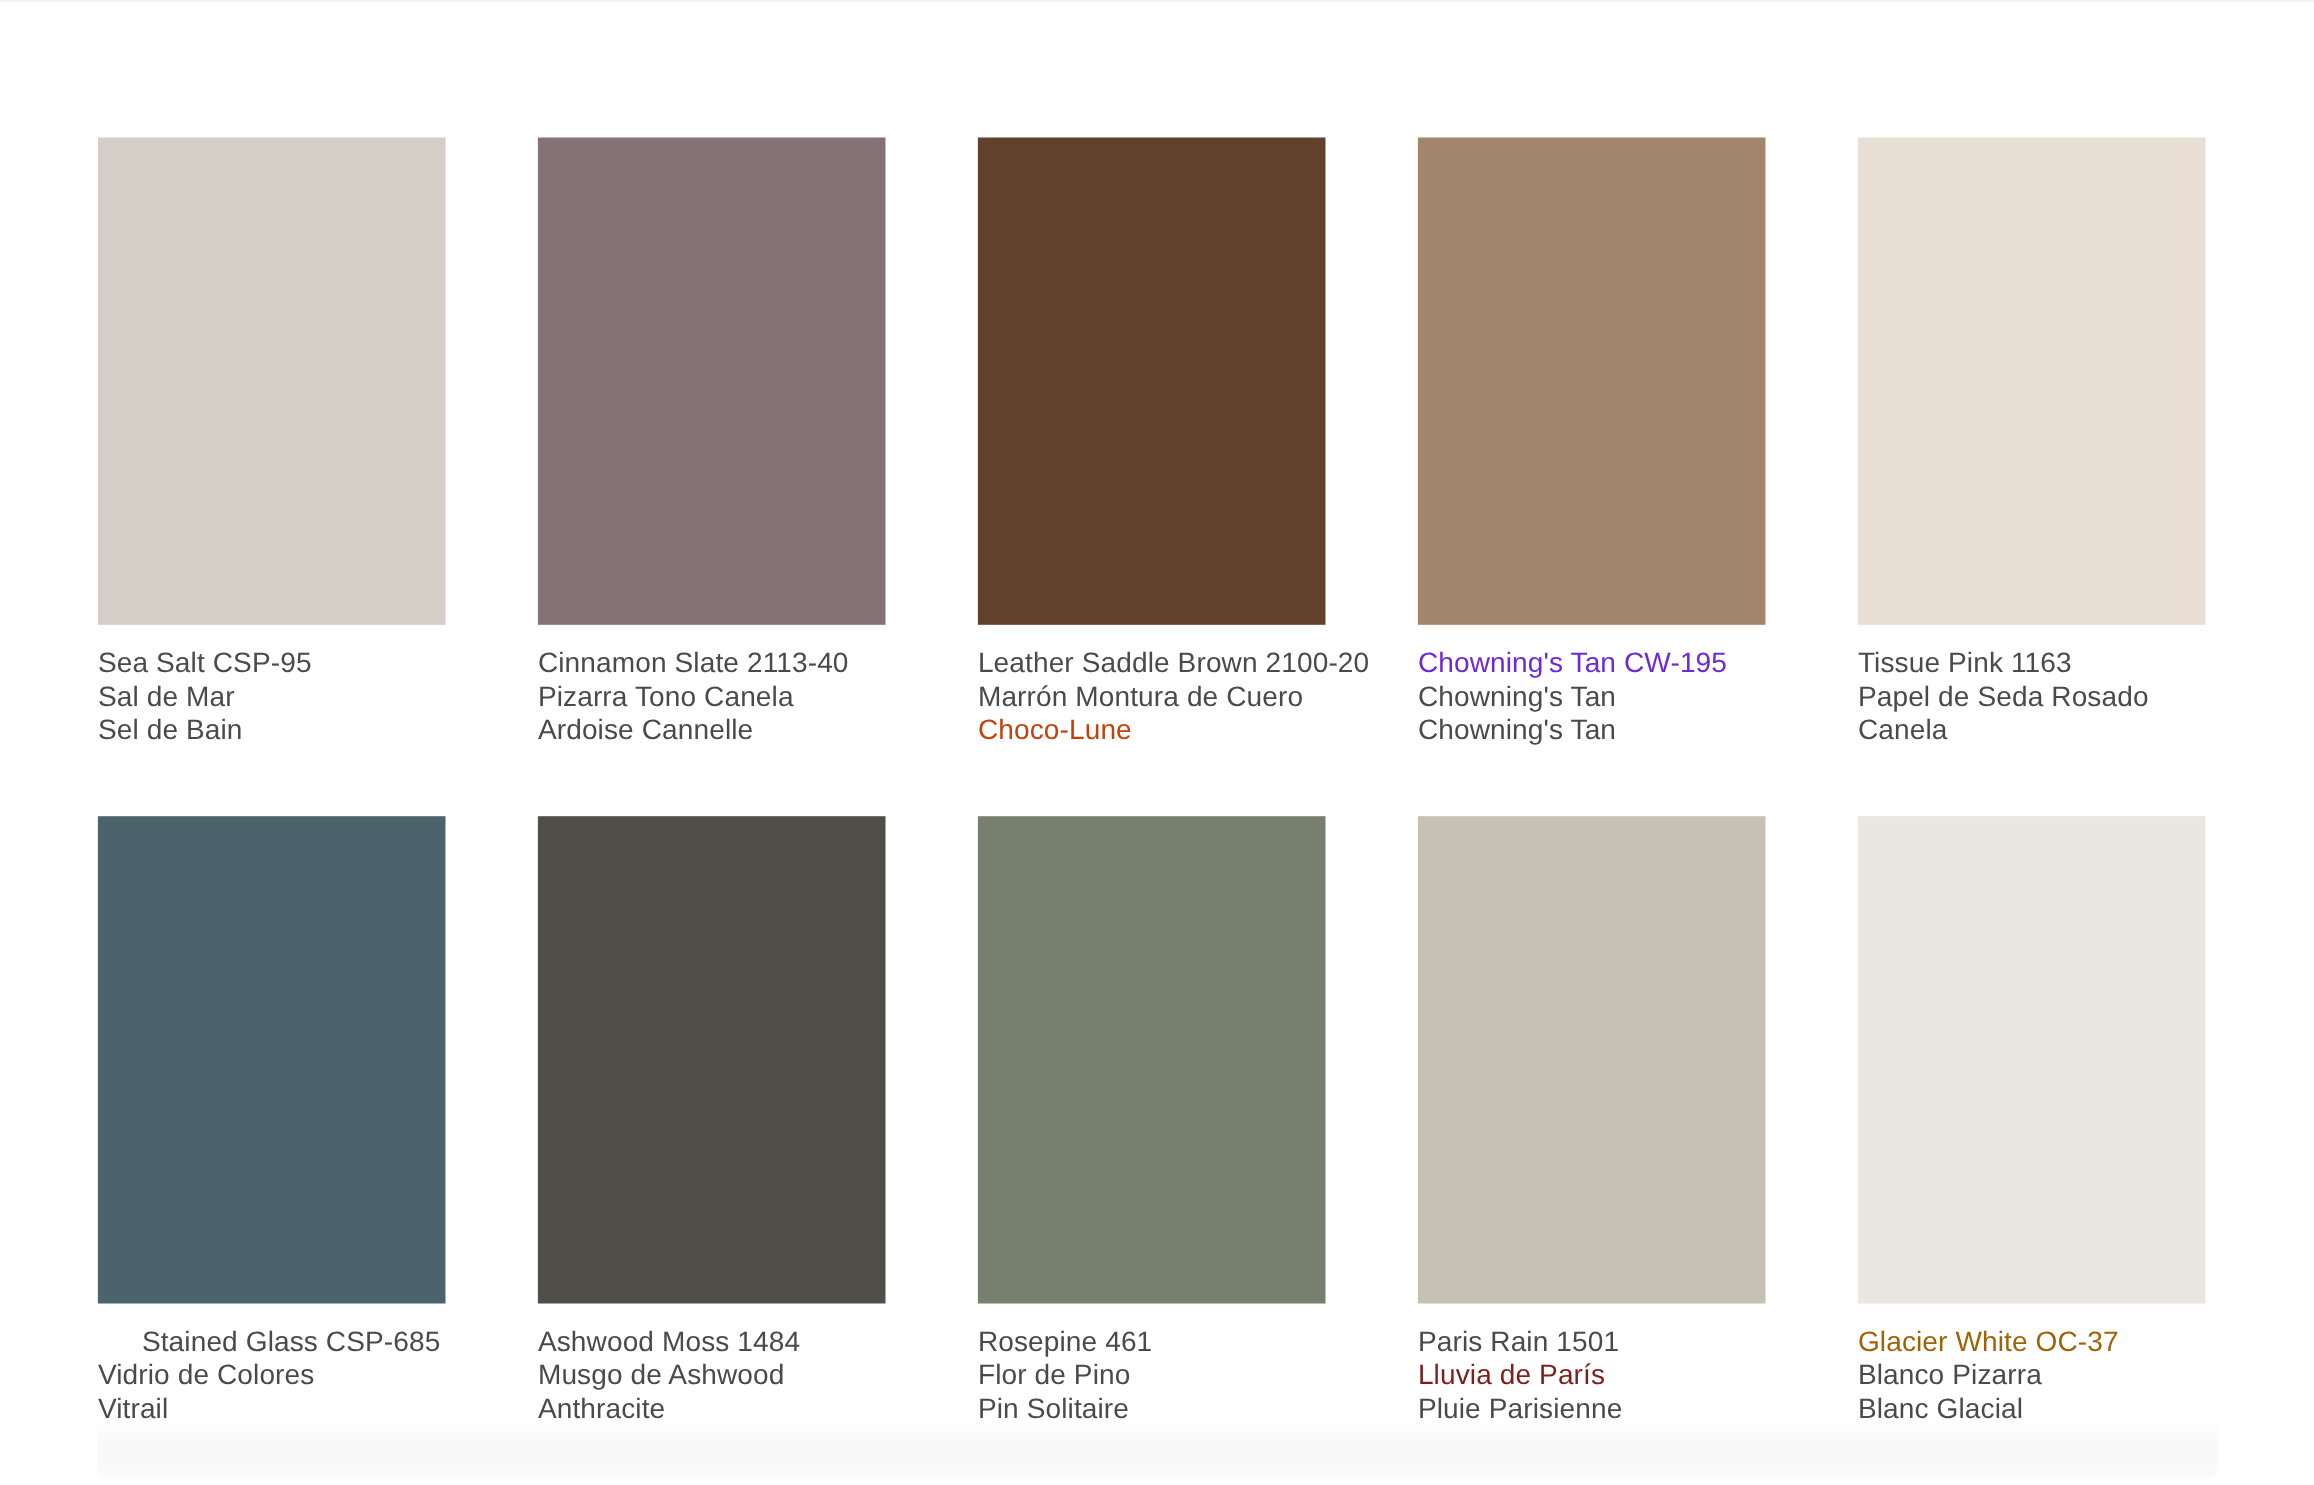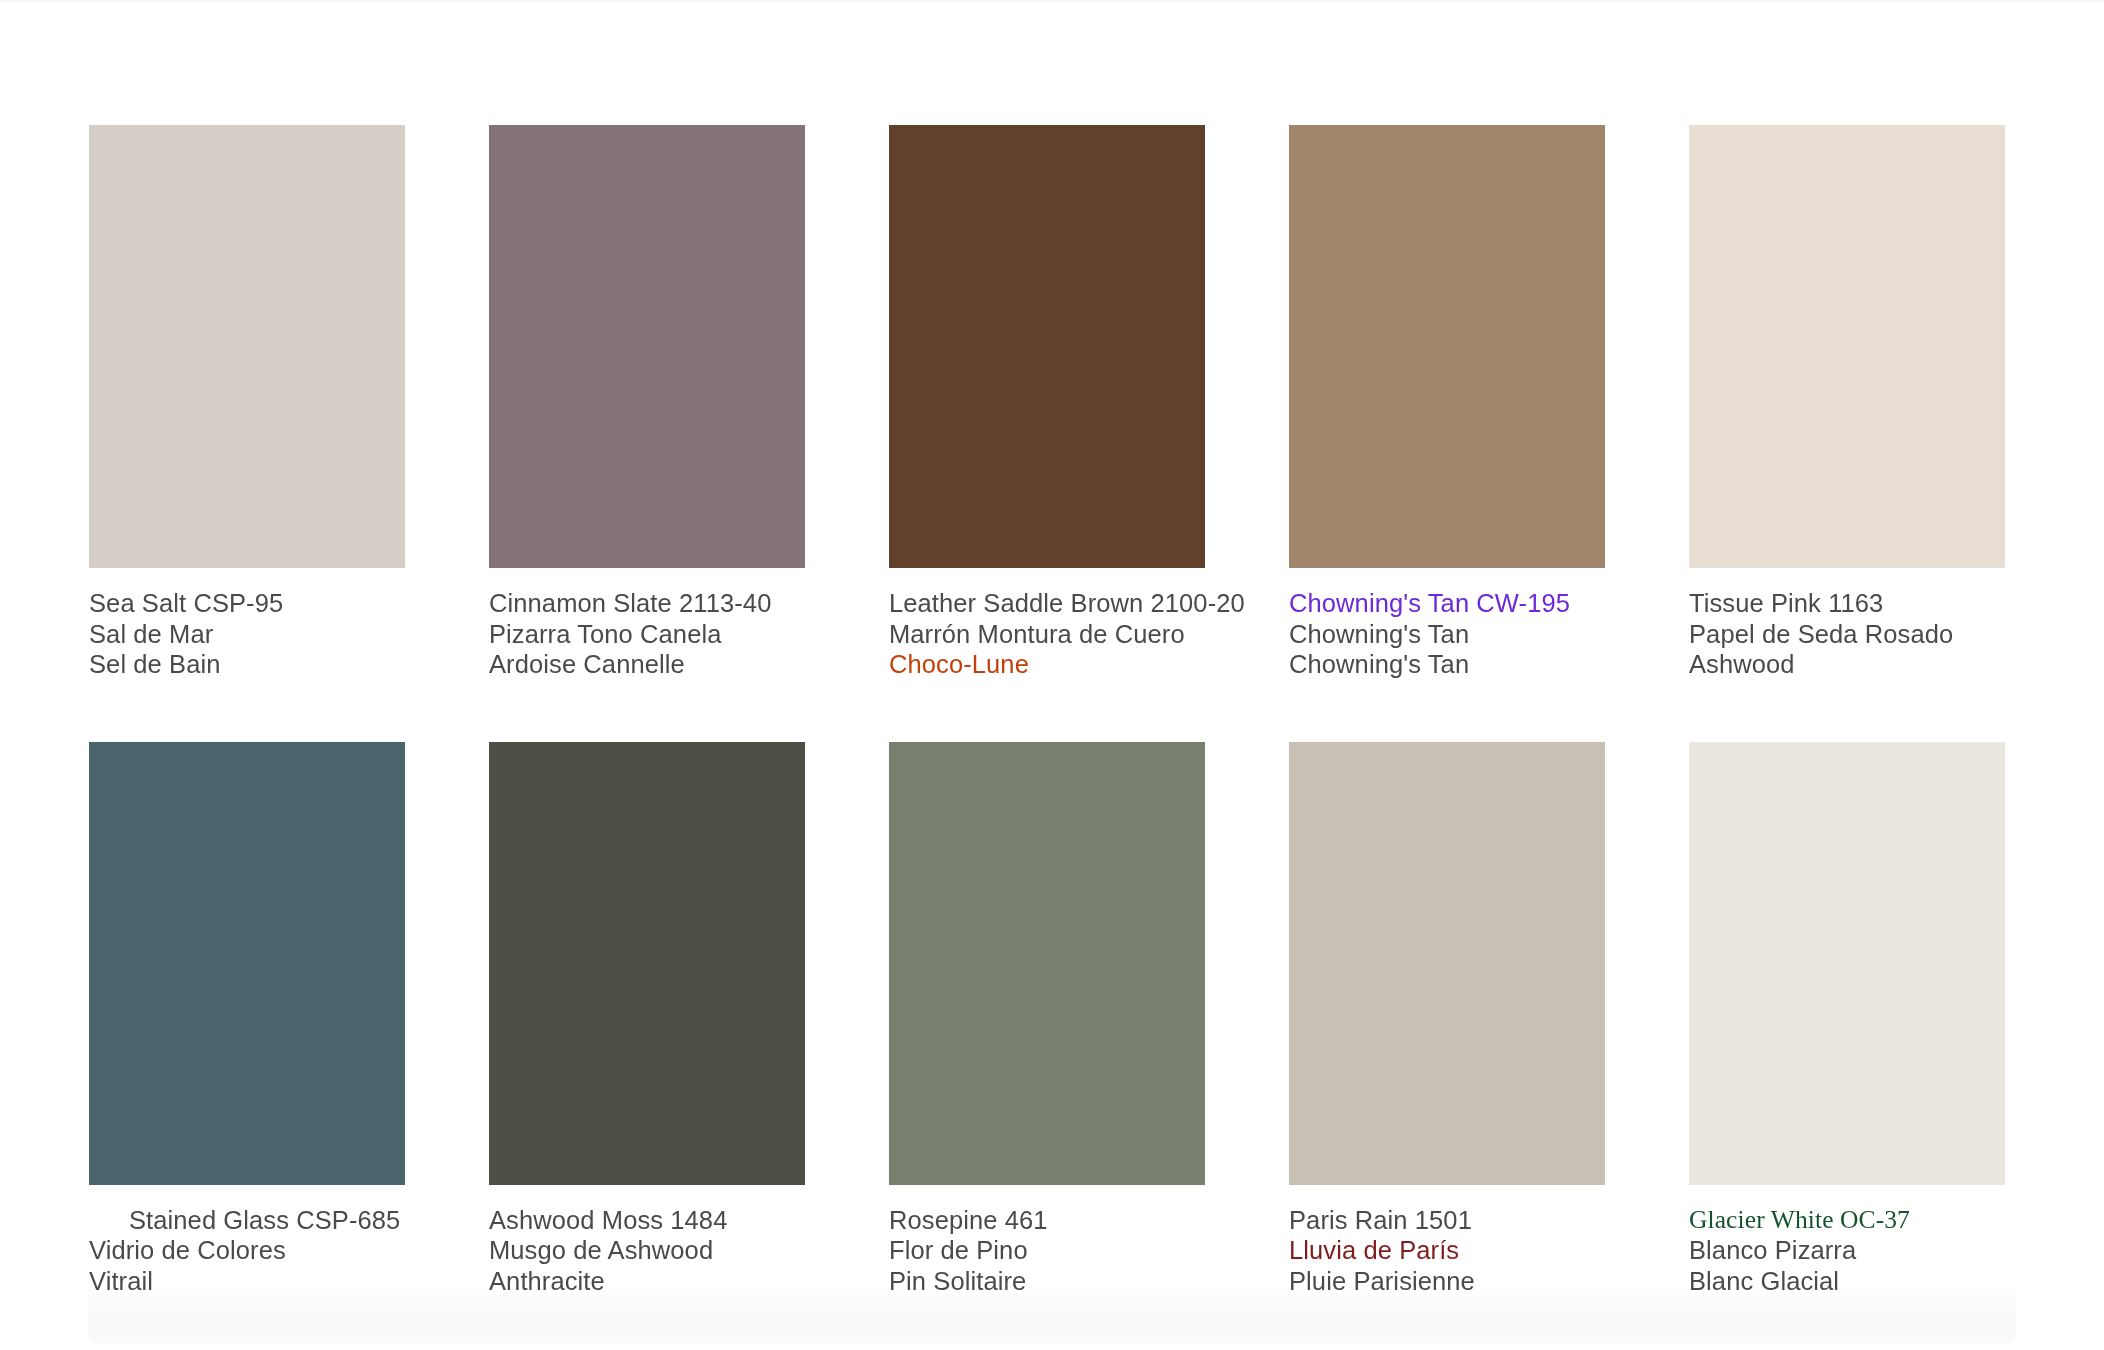--- a/index.html
+++ b/index.html
@@ -138,21 +138,21 @@
         <span class="swatch-name-es" style="color: rgb(74, 74, 77);">Chowning's Tan</span>
         <span class="swatch-name-fr" style="color: rgb(74, 74, 77);">Chowning's Tan</span>
       </div>
     </div>
 
     <div class="swatch-card">
       <div class="swatch-chip" style="background-color: rgb(233, 222, 211);"></div>
       <div class="swatch-labels">
         <span class="swatch-name" style="color: rgb(74, 74, 77);">Tissue Pink 1163</span>
         <span class="swatch-name-es" style="color: rgb(74, 74, 77);">Papel de Seda Rosado</span>
-        <span class="swatch-name-fr" style="color: rgb(74, 74, 77);">Ashwood</span>
+        <span class="swatch-name-fr" style="color: rgb(74, 74, 77);">Canela</span>
       </div>
     </div>
 
     <div class="swatch-card">
       <div class="swatch-chip" style="background-color: rgb(75, 100, 107);"></div>
       <div class="swatch-labels">
         <span class="swatch-name" style="color: rgb(74, 74, 77); margin-left: 40px;">Stained Glass CSP-685</span>
         <span class="swatch-name-es" style="color: rgb(74, 74, 77);">Vidrio de Colores</span>
         <span class="swatch-name-fr" style="color: rgb(74, 74, 77);">Vitrail</span>
       </div>
@@ -181,21 +181,21 @@
       <div class="swatch-labels">
         <span class="swatch-name" style="color: rgb(74, 74, 77);">Paris Rain 1501</span>
         <span class="swatch-name-es" style="color: #7f1d1d;">Lluvia de París</span>
         <span class="swatch-name-fr" style="color: rgb(74, 74, 77);">Pluie Parisienne</span>
       </div>
     </div>
 
     <div class="swatch-card">
       <div class="swatch-chip" style="background-color: rgb(234, 231, 224);"></div>
       <div class="swatch-labels">
-        <span class="swatch-name" style="color: #14532d; font-family: Liberation Serif, serif;">Glacier White OC-37</span>
+        <span class="swatch-name" style="color: #a16207;">Glacier White OC-37</span>
         <span class="swatch-name-es" style="color: rgb(74, 74, 77);">Blanco Pizarra</span>
         <span class="swatch-name-fr" style="color: rgb(74, 74, 77);">Blanc Glacial</span>
       </div>
     </div>
 
   </div>
 
   <div class="bottom-card-edge"></div>
   <div class="bottom-fade"></div>
 

